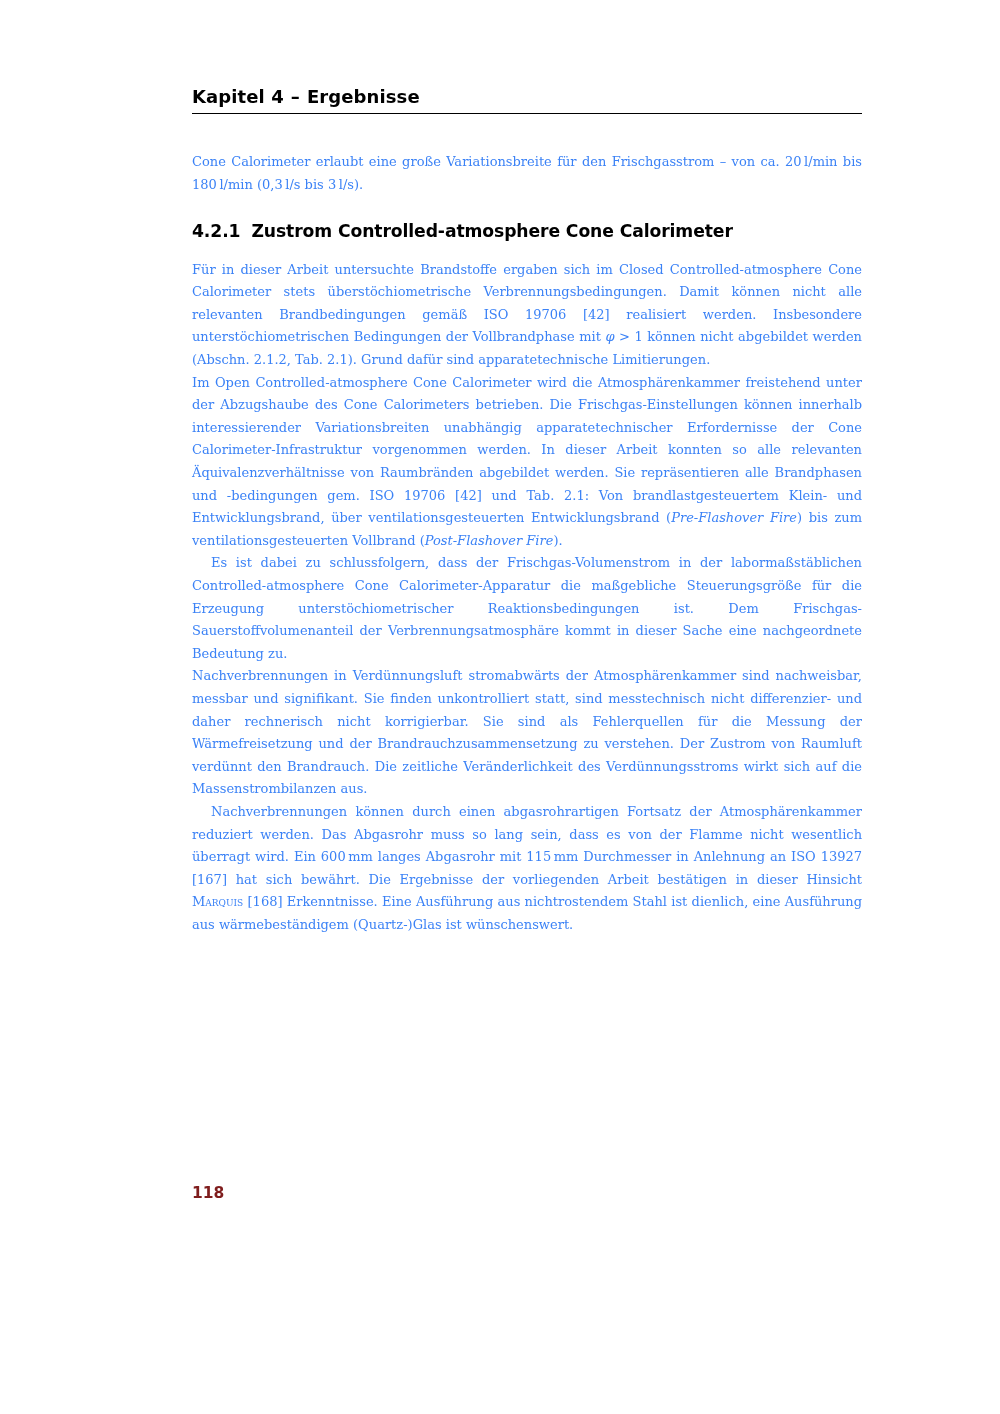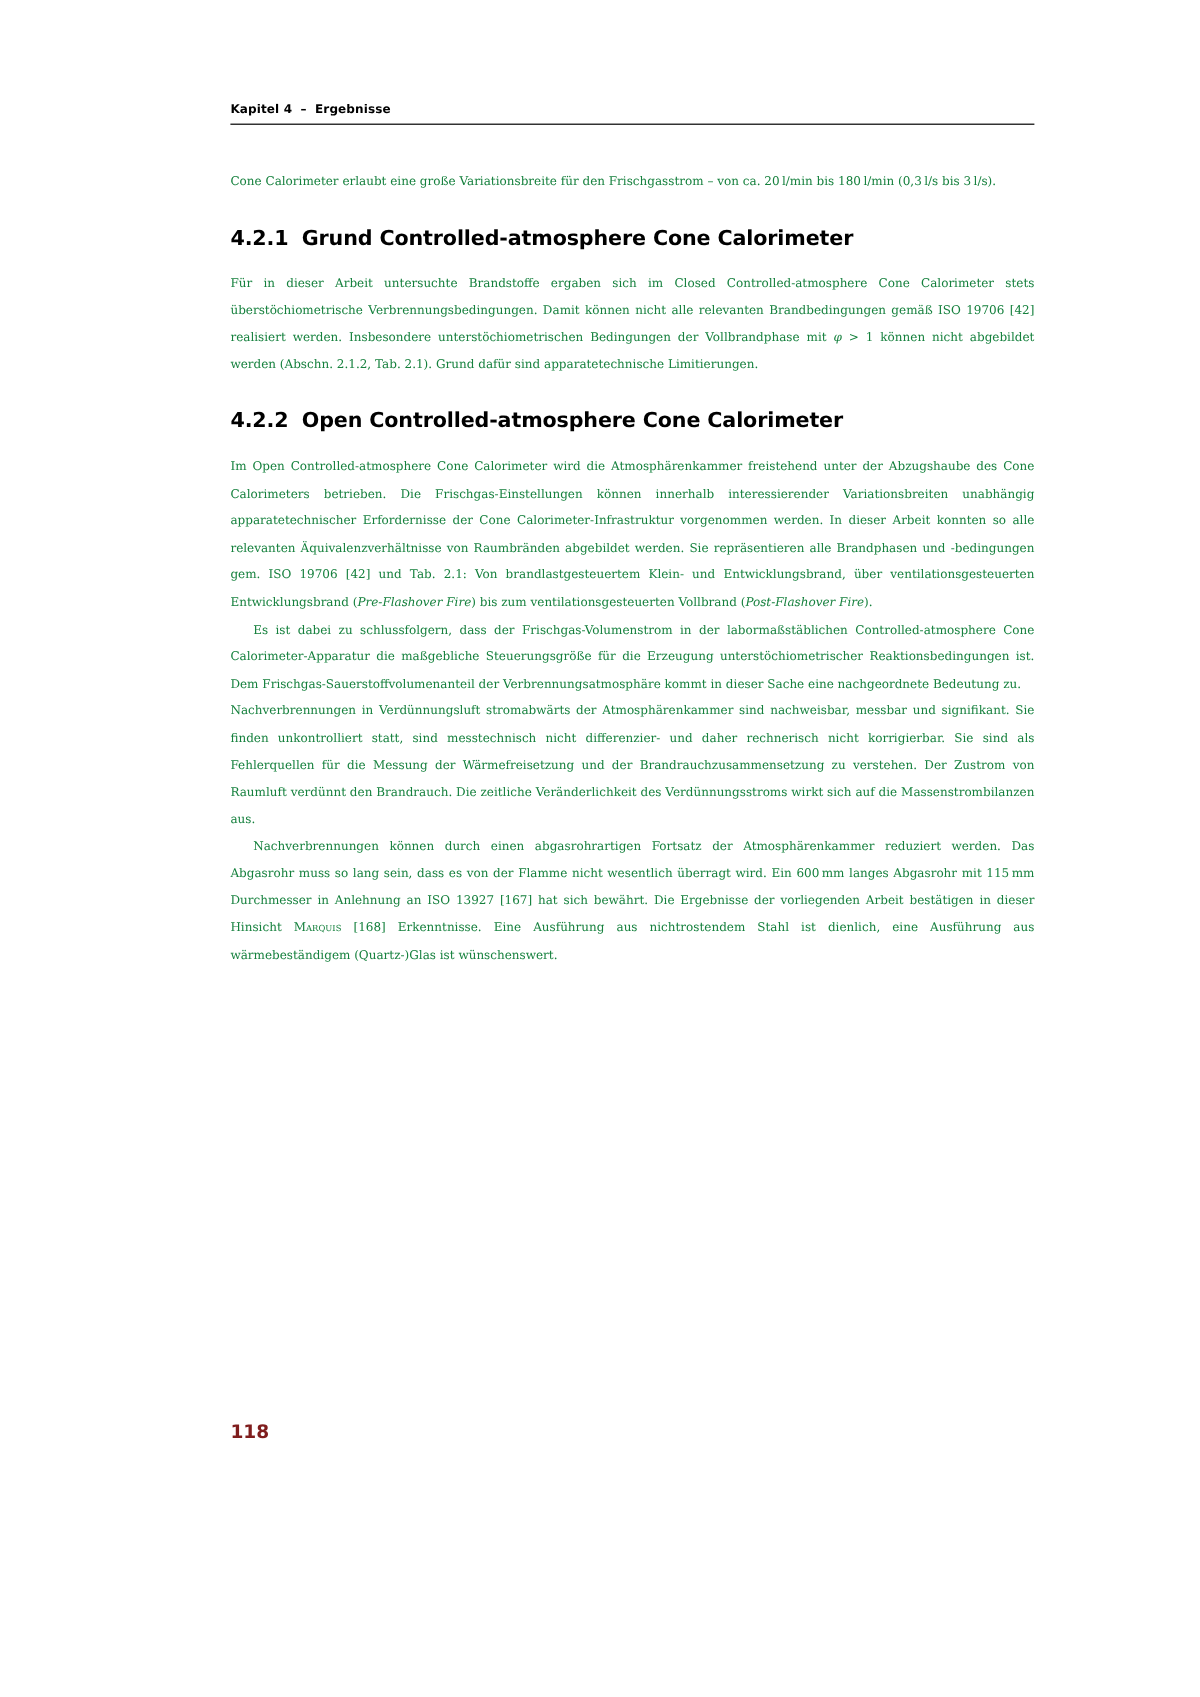--- a/index.html
+++ b/index.html
@@ -18,38 +18,38 @@
   .content {
     position: absolute;
     left: 192px;
     top: 86px;
     width: 670px;
   }
   
   .running-head {
     font-family: "DejaVu Sans", "Liberation Sans", sans-serif;
     font-weight: bold;
-    font-size: 10px;
+    font-size: 18px;
     color: #000000;
     padding-bottom: 6px;
     border-bottom: 1.4px solid #000000;
     letter-spacing: 0.1px;
   }
   .running-head .dash {
     display: inline-block;
     margin: 0 7px;
   }
   
   .para {
     font-family: "DejaVu Serif", "Liberation Serif", serif;
-    font-size: 10px;
+    font-size: 13px;
     line-height: 22.6px;
     text-align: justify;
     margin: 0;
-    color: #15803d;
+    color: #3b82f6;
   }
   .para.intro { margin-top: 37px; }
   .para.indent { text-indent: 19px; }
   .math-var {
     font-family: "DejaVu Serif", "Liberation Serif", serif;
     font-style: italic;
   }
   .italic-run { font-style: italic; }
   .smallcaps-run { font-variant: small-caps; }
   
@@ -81,28 +81,25 @@
 <div class="page">
   <div class="content">
 
     <div class="running-head">
       <span>Kapitel 4</span><span class="dash">–</span><span>Ergebnisse</span>
     </div>
 
     <p class="para intro">Cone Calorimeter erlaubt eine große Variationsbreite für den Frischgasstrom – von ca. 20 l/min bis 180 l/min (0,3 l/s bis 3 l/s).</p>
 
     <h2 class="sec-heading level2">
-      <span class="secnum">4.2.1</span><span>Grund Controlled-atmosphere Cone Calorimeter</span>
+      <span class="secnum">4.2.1</span><span>Zustrom Controlled-atmosphere Cone Calorimeter</span>
     </h2>
 
     <p class="para"><span>Für in dieser Arbeit untersuchte Brandstoffe ergaben sich im Closed Controlled-atmosphere Cone Calorimeter stets überstöchiometrische Verbrennungsbedingungen. Damit können nicht alle relevanten Brandbedingungen gemäß ISO 19706 [42] realisiert werden. Insbesondere unterstöchiometrischen Bedingungen der Vollbrandphase mit </span><span class="math-var">φ</span><span> &gt; 1 können nicht abgebildet werden (Abschn. 2.1.2, Tab. 2.1). Grund dafür sind apparatetechnische Limitierungen.</span></p>
 
-    <h2 class="sec-heading level2">
-      <span class="secnum">4.2.2</span><span>Open Controlled-atmosphere Cone Calorimeter</span>
-    </h2>
 
     <p class="para"><span>Im Open Controlled-atmosphere Cone Calorimeter wird die Atmosphärenkammer freistehend unter der Abzugshaube des Cone Calorimeters betrieben. Die Frischgas-Einstellungen können innerhalb interessierender Variationsbreiten unabhängig apparatetechnischer Erfordernisse der Cone Calorimeter-Infrastruktur vorgenommen werden. In dieser Arbeit konnten so alle relevanten Äquivalenzverhältnisse von Raumbränden abgebildet werden. Sie repräsentieren alle Brandphasen und -bedingungen gem. ISO 19706 [42] und Tab. 2.1: Von brandlastgesteuertem Klein- und Entwicklungsbrand, über ventilationsgesteuerten Entwicklungsbrand (</span><span class="italic-run">Pre-Flashover Fire</span><span>) bis zum ventilationsgesteuerten Vollbrand (</span><span class="italic-run">Post-Flashover Fire</span><span>).</span></p>
 
     <p class="para indent">Es ist dabei zu schlussfolgern, dass der Frischgas-Volumenstrom in der labor­maßstäblichen Controlled-atmosphere Cone Calorimeter-Apparatur die maßgebliche Steuerungsgröße für die Erzeugung unterstöchiometrischer Reaktionsbedingungen ist. Dem Frischgas-Sauerstoffvolumenanteil der Verbrennungsatmosphäre kommt in dieser Sache eine nachgeordnete Bedeutung zu.</p>
 
 
     <p class="para">Nachverbrennungen in Verdünnungsluft stromabwärts der Atmosphärenkammer sind nachweisbar, messbar und signifikant. Sie finden unkontrolliert statt, sind messtechnisch nicht differenzier- und daher rechnerisch nicht korrigierbar. Sie sind als Fehlerquellen für die Messung der Wärmefreisetzung und der Brandrauchzusammensetzung zu verstehen. Der Zustrom von Raumluft verdünnt den Brandrauch. Die zeitliche Veränderlichkeit des Verdünnungsstroms wirkt sich auf die Massenstrombilanzen aus.</p>
 
     <p class="para indent"><span>Nachverbrennungen können durch einen abgasrohrartigen Fortsatz der Atmosphärenkammer reduziert werden. Das Abgasrohr muss so lang sein, dass es von der Flamme nicht wesentlich überragt wird. Ein 600 mm langes Abgasrohr mit 115 mm Durchmesser in Anlehnung an ISO 13927 [167] hat sich bewährt. Die Ergebnisse der vorliegenden Arbeit bestätigen in dieser Hinsicht </span><span class="smallcaps-run">Marquis</span><span> [168] Erkenntnisse. Eine Ausführung aus nichtrostendem Stahl ist dienlich, eine Ausführung aus wärmebeständigem (Quartz-)Glas ist wünschenswert.</span></p>
 

